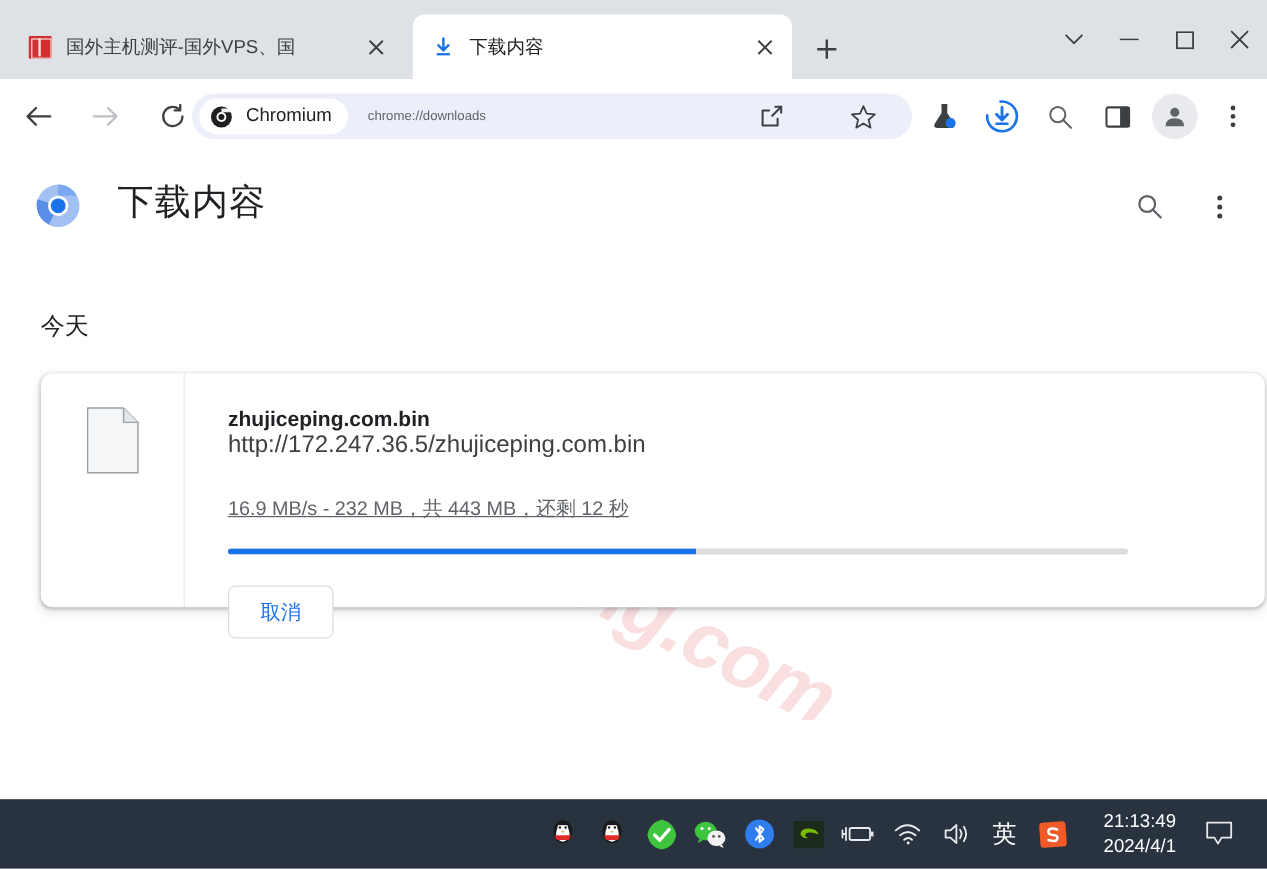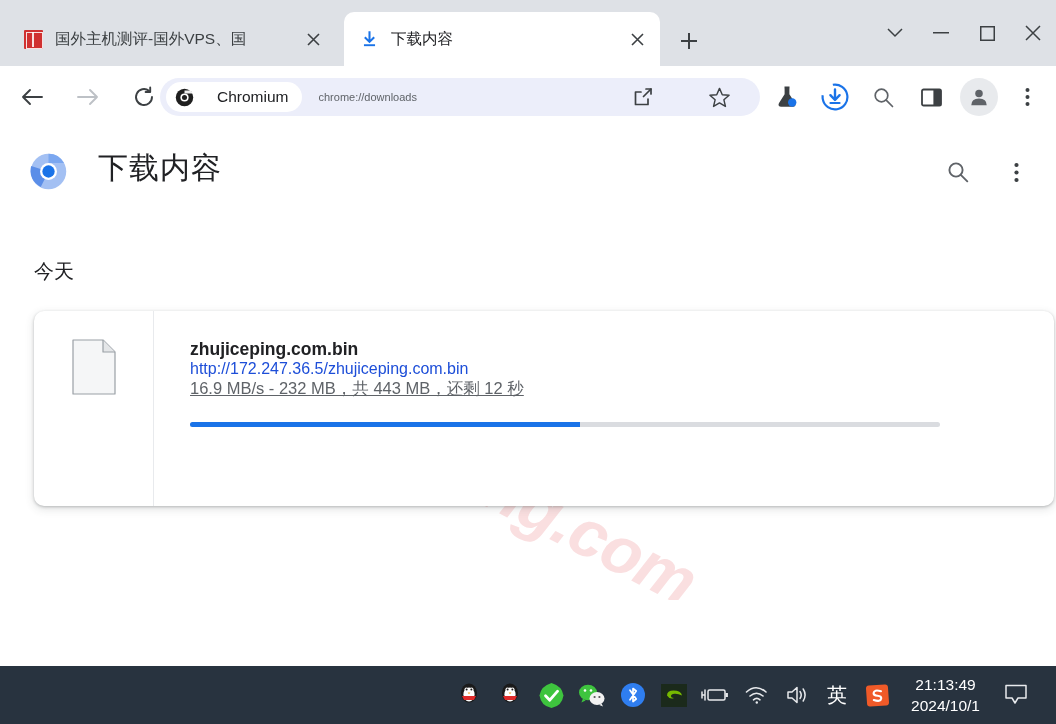--- a/index.html
+++ b/index.html
@@ -84,21 +84,21 @@
   .omnibox {
     position: absolute; left: 160px; top: 78px;
     width: 600px; height: 38px;
     background: #eceefa;
     border-radius: 19px;
     display: flex; align-items: center;
     padding-left: 6px;
   }
   .chip {
     height: 30px; background: #ffffff; border-radius: 15px;
-    display: flex; align-items: center; gap: 23px;
+    display: flex; align-items: center; gap: 11px;
     padding: 0 14px 0 9px;
   }
   .chip-label { font-size: 15.5px; color: #202124; }
   .omni-url {
     font-size: 11px; color: #5f6368; margin-left: 16px;
     white-space: nowrap;
   }
   .tb-icon {
     position: absolute; top: 78px;
     width: 38px; height: 38px; border-radius: 50%;
@@ -143,21 +143,21 @@
     width: 120px; flex: 0 0 120px;
     border-right: 1px solid #e8eaed;
     display: flex; align-items: flex-start; justify-content: center;
     padding-top: 28px;
   }
   .file-icon { width: 44px; height: 56px; }
   .dl-body { flex: 1 1 auto; padding: 28px 0 0 36px; position: relative; }
   .dl-name {
     font-size: 17.5px; font-weight: bold; color: #202124;
   }
-  .dl-url { font-size: 16px; color: #1d4ed8; }
+  .dl-url { font-size: 20px; color: #404040; margin-bottom: 30px; }
   .dl-status { font-size: 16.5px; color: #5f6368; margin-bottom: 22px; text-decoration: underline; }
   .progress-track {
     width: 750px; height: 5px; background: #dadce0; border-radius: 3px;
     overflow: hidden; margin-bottom: 26px;
   }
   .progress-fill { height: 5px; background: #1a73e8; }
   .dl-buttons { display: flex; gap: 16px; }
   .mdbtn {
     height: 44px; min-width: 88px; padding: 0 22px;
     border: 1px solid #dadce0; border-radius: 6px;
@@ -397,20 +397,21 @@
         </svg>
       </div>
       <div class="dl-body">
         <div class="dl-name">zhujiceping.com.bin</div>
         <div class="dl-url">http://172.247.36.5/zhujiceping.com.bin</div>
         <div class="dl-status">16.9 MB/s - 232 MB，共 443 MB，还剩 12 秒</div>
         <div class="progress-track">
           <div class="progress-fill" id="pfill" style="width: 52%; background: rgb(26, 115, 232);"></div>
         </div>
         <div class="dl-buttons">
+          <button class="mdbtn">取消</button>
         </div>
       </div>
     </div>
   </div>
 
   <div class="taskbar">
     <div class="tray">
 
       <div class="tray-ico">
         <svg class="qq" viewBox="0 0 24 26">
@@ -502,21 +503,21 @@
       <div class="tray-ico">
         <svg width="25" height="25" viewBox="0 0 25 25">
           <rect x="1.5" y="2" width="22" height="21" rx="3" fill="#f05a28" transform="rotate(-4 12.5 12.5)"></rect>
           <path d="M16 8.2 Q9 6.2 8.6 10 Q8.4 12.4 12.6 12.8 Q16.6 13.2 16.2 15.6 Q15.6 19.2 8.8 17" stroke="#ffffff" stroke-width="2.1" fill="none" stroke-linecap="round"></path>
         </svg>
       </div>
     </div>
 
     <div class="clock">
       <div>21:13:49</div>
-      <div>2024/10/1</div>
+      <div>2024/4/1</div>
     </div>
 
     <div class="notif">
       <svg width="24" height="22" viewBox="0 0 24 22">
         <path d="M2 1.5 L22 1.5 L22 14 L14 14 L11 19 L8 14 L2 14 Z" stroke="#e8eaed" stroke-width="1.5" fill="none" stroke-linejoin="round"></path>
       </svg>
     </div>
   </div>
 
 </div>

